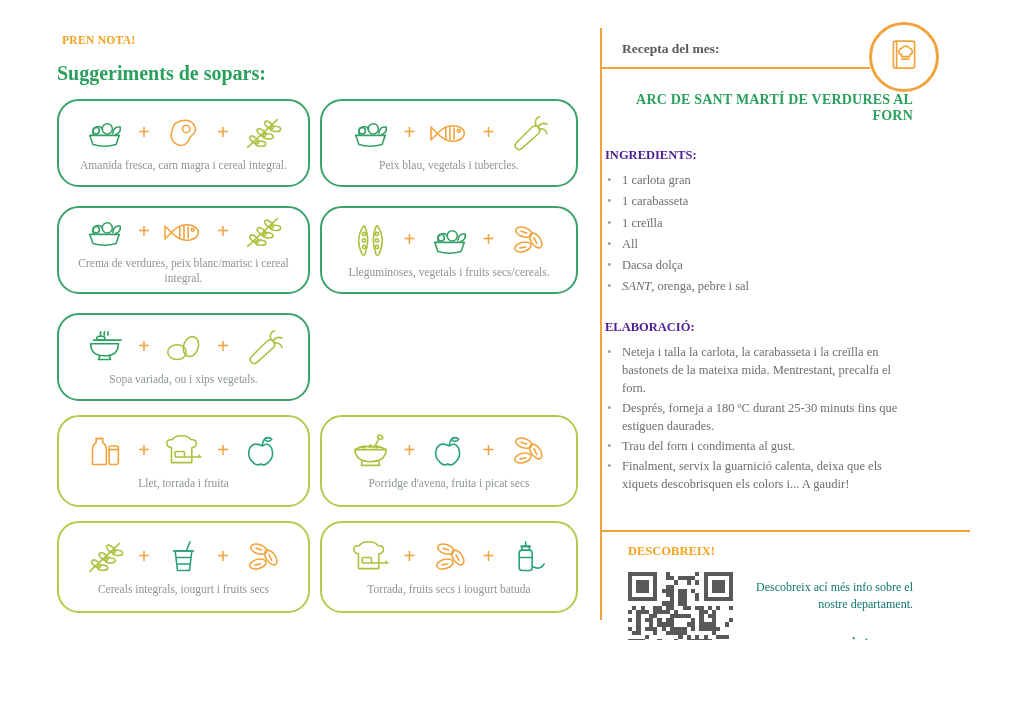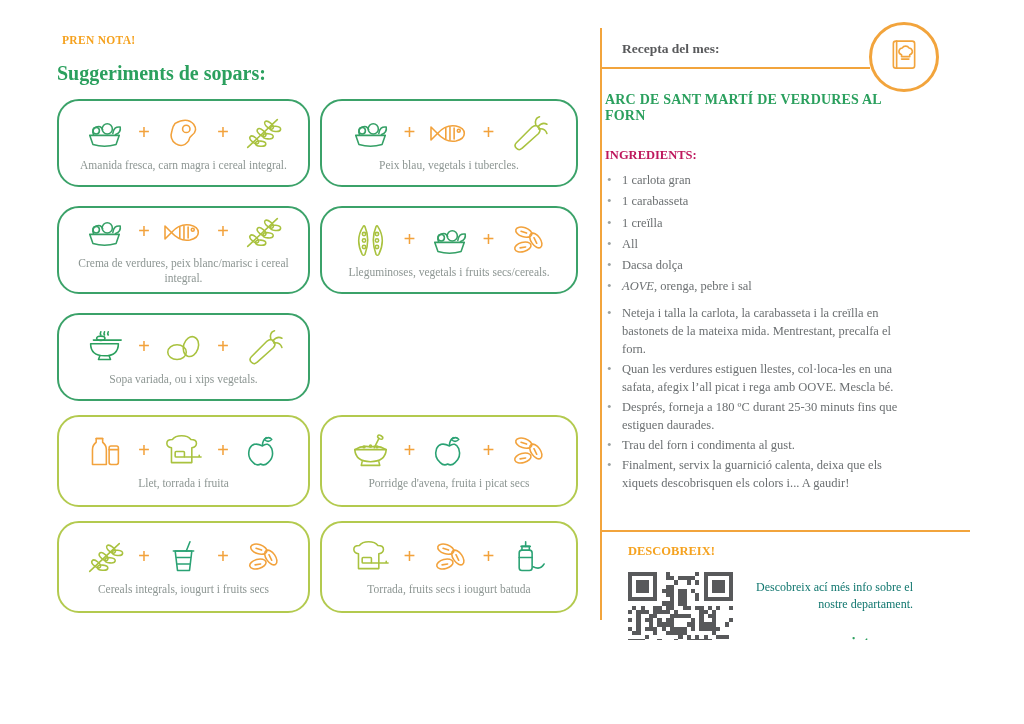--- a/index.html
+++ b/index.html
@@ -25,22 +25,22 @@
   
   .vline{position:absolute;left:600px;top:28px;width:2px;height:592px;background:#F2A43C;}
   .hline-top{position:absolute;left:600px;top:67px;width:270px;height:2px;background:#F2A43C;}
   .hline-bottom{position:absolute;left:600px;top:530px;width:370px;height:2px;background:#F2A43C;}
   .recepta-head{position:absolute;left:622px;top:41px;font-size:13.5px;font-weight:700;color:#58595B;}
   .book-circle{position:absolute;left:869px;top:22px;width:64px;height:64px;border:3px solid #F2A43C;
                border-radius:50%;background:#fff;display:flex;align-items:center;justify-content:center;}
   .book-circle svg{width:36px;height:36px;fill:none;stroke:#F2A43C;stroke-width:2;
                    stroke-linecap:round;stroke-linejoin:round;}
   .right-content{position:absolute;left:605px;top:92px;width:308px;color:#6B6F71;}
-  .recipe-title{font-size:14px;font-weight:700;color:#2BA05E;letter-spacing:.2px;}
-  .sec-head{margin-top:24px;font-size:12.5px;font-weight:700;color:#be185d;}
+  .recipe-title{font-size:14px;font-weight:700;color:#2BA05E;letter-spacing:.2px;text-align:right;}
+  .sec-head{margin-top:24px;font-size:12.5px;font-weight:700;color:#4c1d95;}
   ul.blist{list-style:none;margin:9px 0 0 0;padding:0;font-size:12.5px;line-height:1.42;}
   ul.blist li{position:relative;padding-left:17px;margin-bottom:3.5px;}
   ul.blist li::before{content:"\2022";position:absolute;left:2px;top:-1px;color:#9AA09F;font-size:13px;}
   ul.steps li{margin-bottom:2.5px;}
   .ital{font-style:italic;}
 
   
   .footer{position:absolute;left:628px;top:544px;width:285px;}
   .discover{font-size:12.5px;font-weight:700;color:#F5A21F;}
   .dept{font-size:10.8px;color:#F4B94B;letter-spacing:.2px;margin-top:3px;}
@@ -376,26 +376,26 @@
   <div class="right-content">
     <div class="recipe-title">ARC DE SANT MARTÍ DE VERDURES AL FORN</div>
 
     <div class="sec-head">INGREDIENTS:</div>
     <ul class="blist">
       <li>1 carlota gran</li>
       <li>1 carabasseta</li>
       <li>1 creïlla</li>
       <li>All</li>
       <li>Dacsa dolça</li>
-      <li><span class="ital">AOVE</span><span>, orenga, pebre i sal</span></li>
+      <li><span class="ital">SANT</span><span>, orenga, pebre i sal</span></li>
     </ul>
 
+    <div class="sec-head">ELABORACIÓ:</div>
     <ul class="blist steps">
       <li>Neteja i talla la carlota, la carabasseta i la creïlla en bastonets de la mateixa mida. Mentrestant, precalfa el forn.</li>
-      <li>Quan les verdures estiguen llestes, col·loca-les en una safata, afegix l’all picat i rega amb OOVE. Mescla bé.</li>
       <li>Després, forneja a 180 ºC durant 25-30 minuts fins que estiguen daurades.</li>
       <li>Trau del forn i condimenta al gust.</li>
       <li>Finalment, servix la guarnició calenta, deixa que els xiquets descobrisquen els colors i... A gaudir!</li>
     </ul>
   </div>
 
   <div class="hline-bottom"></div>
 
   <div class="footer">
     <div class="discover">DESCOBREIX!</div>

